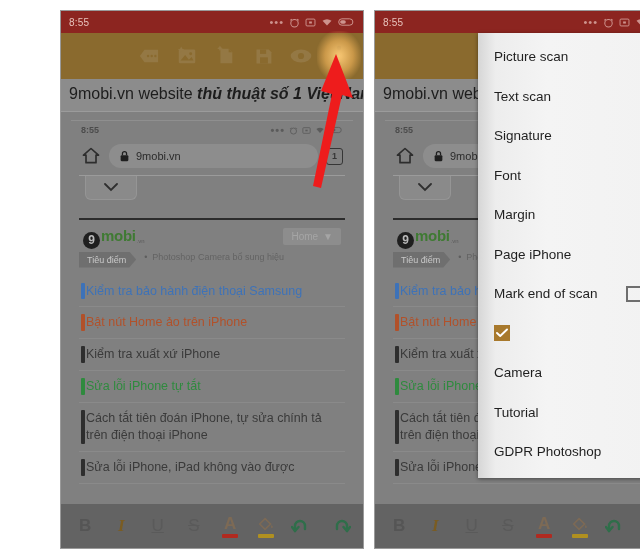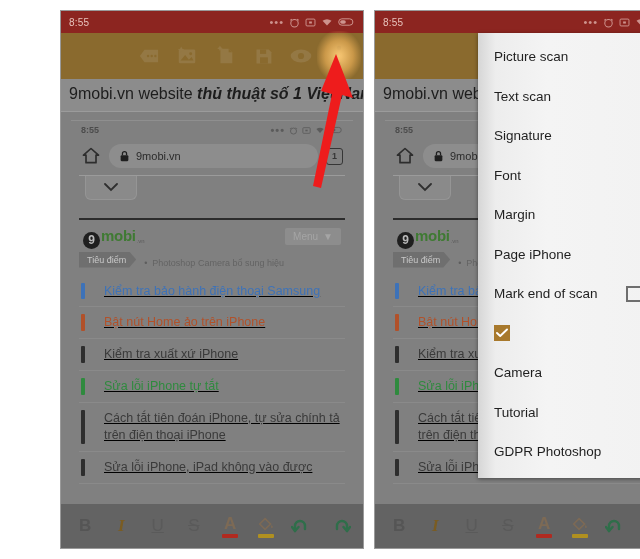--- a/index.html
+++ b/index.html
@@ -175,44 +175,43 @@
   .menu-pill {
     margin-left: auto;
     background: #8d8d8d;
     color: #a5a5a5;
     font-size: 10px;
     padding: 3px 8px;
     border-radius: 2px;
     display: flex; align-items: center; gap: 5px;
   }
   .ticker {
-    display: flex; align-items: flex-end;
+    display: flex; align-items: flex-start;
     font-size: 9px;
     color: #6e6e6e;
     margin-bottom: 8px;
   }
   .ticker-tag {
     background: #6f6f6f;
     color: #c9c9c9;
     padding: 3px 10px 3px 8px;
     font-size: 9px;
     clip-path: polygon(0 0, 88% 0, 100% 50%, 88% 100%, 0 100%);
     margin-right: 8px;
   }
   .ticker-dot { font-size: 9px; margin-right: 5px; color: #5e5e5e; }
   .ticker-txt { color: #636363; }
 
   .art {
     display: flex;
-    gap: 19px;
+    gap: 1px;
     padding: 7px 2px;
     border-bottom: 1px solid #8a8a8a;
     font-size: 12.5px;
     line-height: 1.35;
-    text-decoration: underline;
   }
   .art .bar { width: 4px; border-radius: 1px; flex: none; }
   .art .txt { flex: 1; }
 
   
   .fmtbar {
     position: absolute;
     left: 0; right: 0; bottom: 0;
     height: 44px;
     background: #636363;
@@ -405,21 +404,21 @@
 
       <div class="shot-body">
         <div class="site">
           <div class="site-head">
             <div class="logo">
               <span class="logo-mark">9</span>
               <span class="logo-txt">mobi</span>
               <span class="logo-sub">.vn</span>
             </div>
             <div class="menu-pill">
-              <span>Menu</span>
+              <span>Home</span>
               <span>▼</span>
             </div>
           </div>
           <div class="ticker">
             <span class="ticker-tag">Tiêu điểm</span>
             <span class="ticker-dot">•</span>
             <span class="ticker-txt">Photoshop Camera bổ sung hiệu</span>
           </div>
           <div id="article-list">
               <div class="art">

